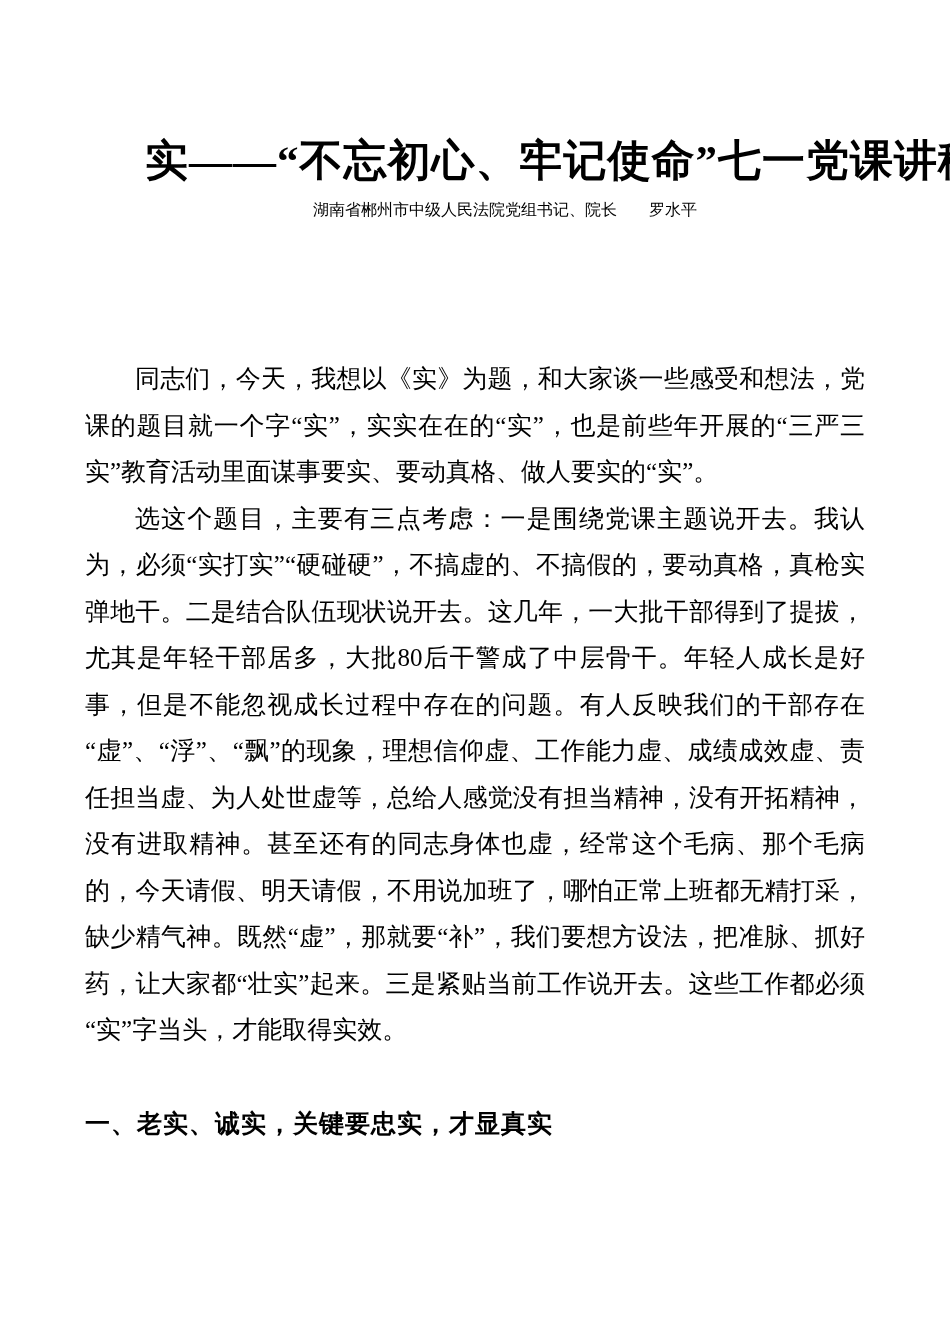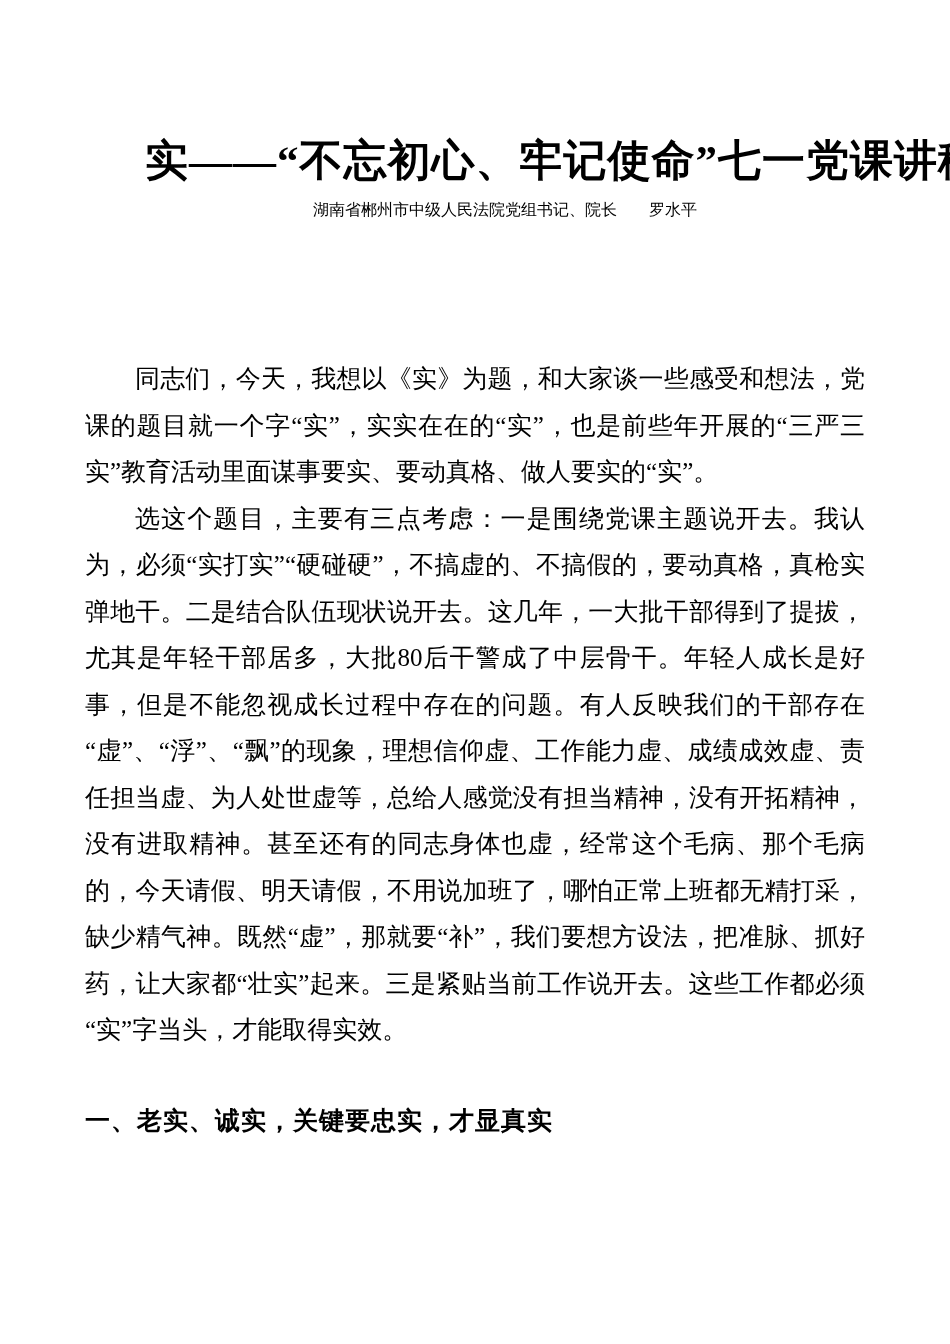--- a/index.html
+++ b/index.html
@@ -52,21 +52,21 @@
     width: 780px;
     font-size: 25px;
     line-height: 46.5px;
     text-align: justify;
   }
   .doc-body p {
     margin: 0;
     text-indent: 2em;
   }
   .section-heading {
-    font-family: Liberation Mono, monospace;
+    font-family: Liberation Sans, sans-serif;
     font-weight: bold;
     font-size: 25px;
     line-height: 46.5px;
     margin: 46px 0;
     text-indent: 0;
     letter-spacing: 1px;
   }
 </style>
 </head>
 <body>

